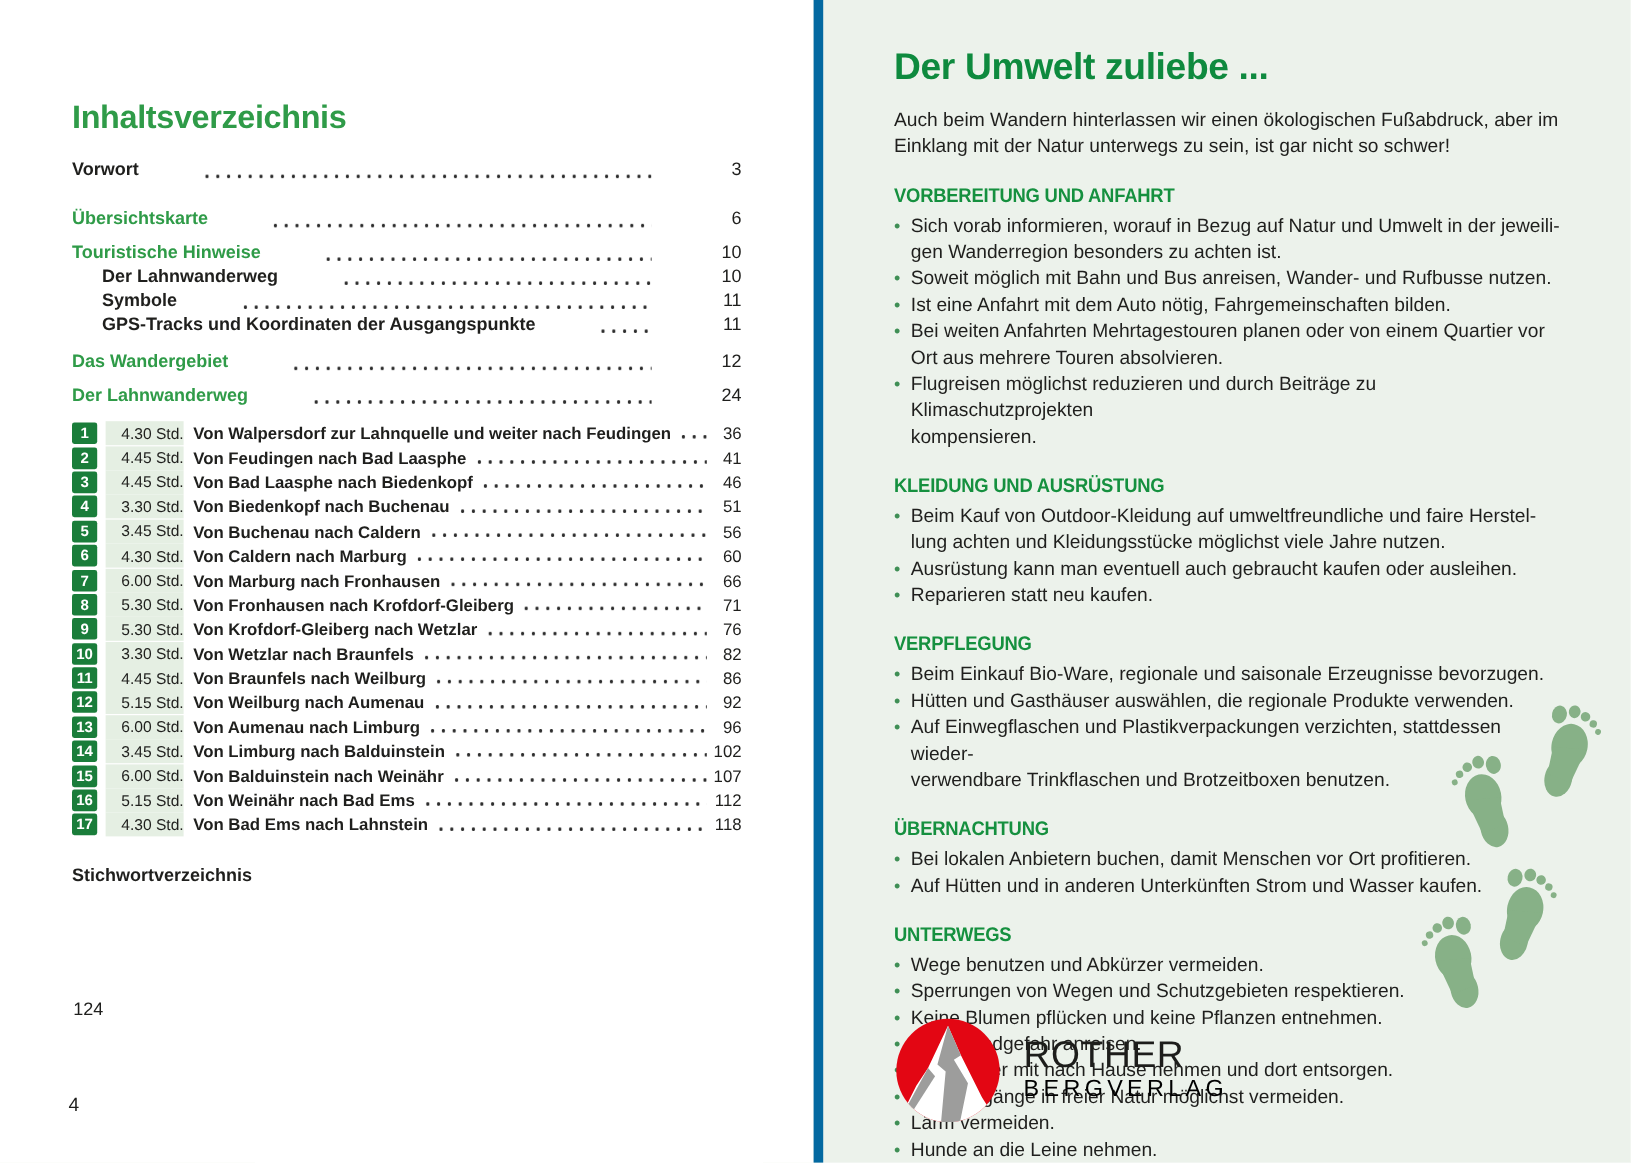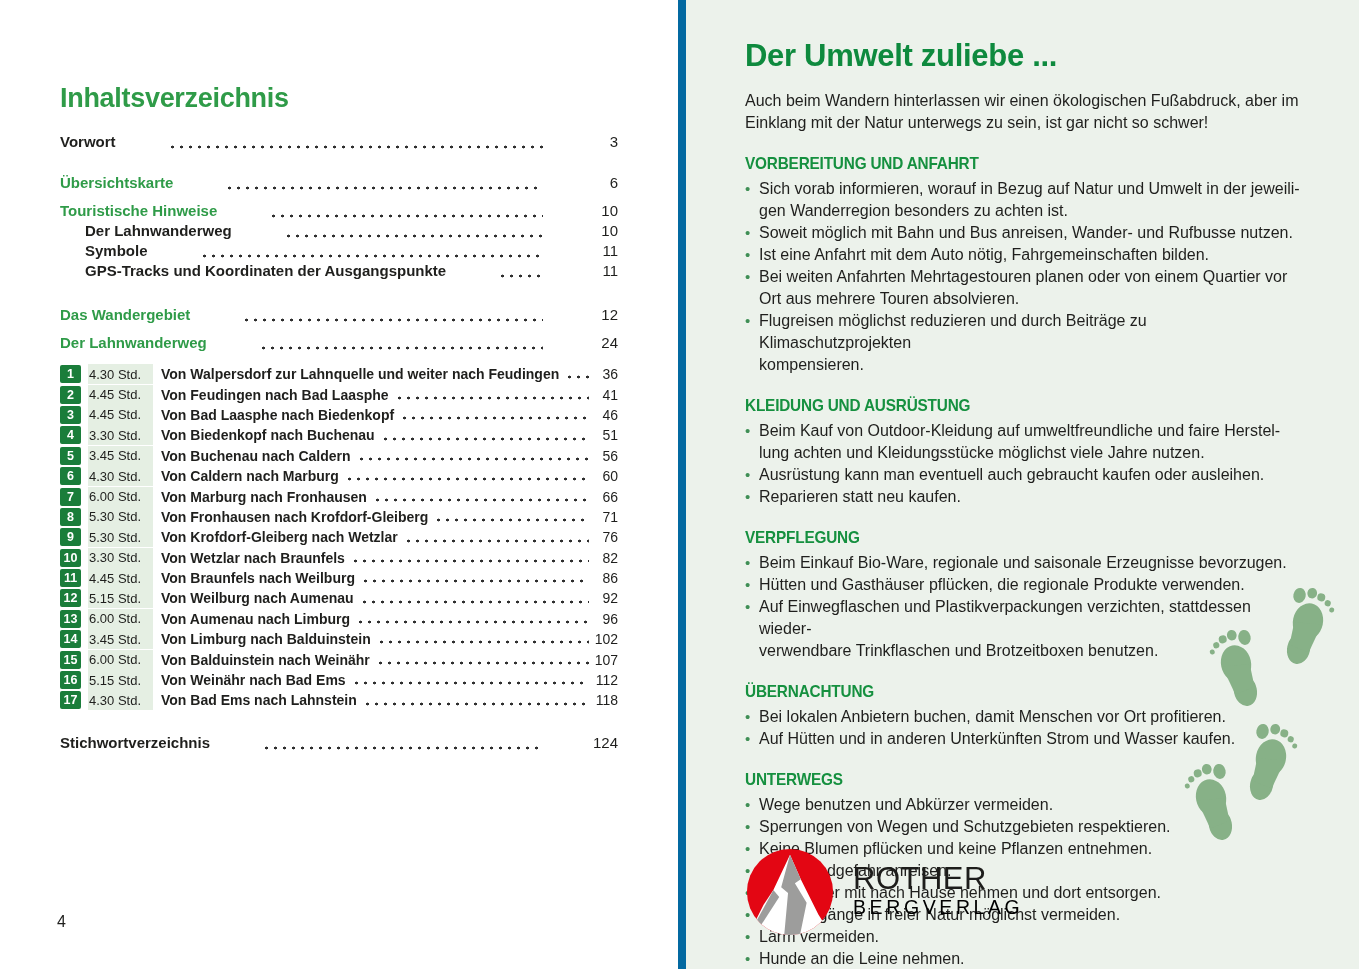--- a/index.html
+++ b/index.html
@@ -36,39 +36,39 @@
     flex:1 1 auto; min-width:10px; align-self:stretch; margin:0 3px 0 5px;
     background-image:radial-gradient(circle, #2e2e2e 1.2px, transparent 1.7px);
     background-size:9px 6px; background-repeat:repeat-x;
     background-position:left 1px bottom 2px;
   }
   .page-ref{
     font-weight:normal; min-width:26px; text-align:right; white-space:nowrap;
   }
   #toc-top .toc-row:nth-child(1){margin-bottom:21px;}
   #toc-top .toc-row:nth-child(2){margin-bottom:8px;}
-  #toc-top .toc-row:nth-child(7){margin-top:24px; margin-bottom:8px;}
+  #toc-top .toc-row:nth-child(7){margin-top:11px; margin-bottom:8px;}
   #toc-top .toc-row:nth-child(8){margin-bottom:0;}
   #stage-list{margin-top:11px;}
   .stage-row{
     display:flex; align-items:center; height:20.4px; font-size:14px;
   }
   .stage-badge{
     width:21px; height:18px; flex:0 0 auto; background:var(--badge-green);
     color:#fff; font-size:12.5px; font-weight:bold; border-radius:2px;
     display:flex; align-items:center; justify-content:center; margin-right:7px;
   }
   .stage-time{
     width:65px; height:20px; flex:0 0 auto; background:var(--time-bg);
-    font-size:13px; display:flex; align-items:center; padding-left:1px;
+    font-size:13px; display:flex; align-items:center; padding-left:13px;
     margin-right:8px; white-space:nowrap;
   }
   .stage-title{font-weight:bold; white-space:nowrap;}
   .stage-row .leader{margin-bottom:2px;}
-  .index-row{margin-top:22px;}
+  .index-row{margin-top:22px;flex-direction:column;}
   .corner-page-number{
     position:absolute; left:57px; top:913px; font-size:16px;
   }
   
   .page-right{
     flex:1 1 auto; height:969px; background:var(--page-bg-right);
     border-left:8px solid #0369a1; position:relative; overflow:hidden;
     padding:38px 59px 0 59px;
   }
   .env-title{
@@ -358,21 +358,21 @@
         </div>
       </div>
       <div class="env-section">
         <h3>VERPFLEGUNG</h3>
         <div class="bullet-item">
           <span class="bullet-marker">•</span>
           <span class="bullet-text">Beim Einkauf Bio-Ware, regionale und saisonale Erzeugnisse bevorzugen.</span>
         </div>
         <div class="bullet-item">
           <span class="bullet-marker">•</span>
-          <span class="bullet-text">Hütten und Gasthäuser pflücken, die regionale Produkte verwenden.</span>
+          <span class="bullet-text">Hütten und Gasthäuser auswählen, die regionale Produkte verwenden.</span>
         </div>
         <div class="bullet-item">
           <span class="bullet-marker">•</span>
           <span class="bullet-text">Auf Einwegflaschen und Plastikverpackungen verzichten, stattdessen wieder-
 verwendbare Trinkflaschen und Brotzeitboxen benutzen.</span>
         </div>
       </div>
       <div class="env-section">
         <h3>ÜBERNACHTUNG</h3>
         <div class="bullet-item">

